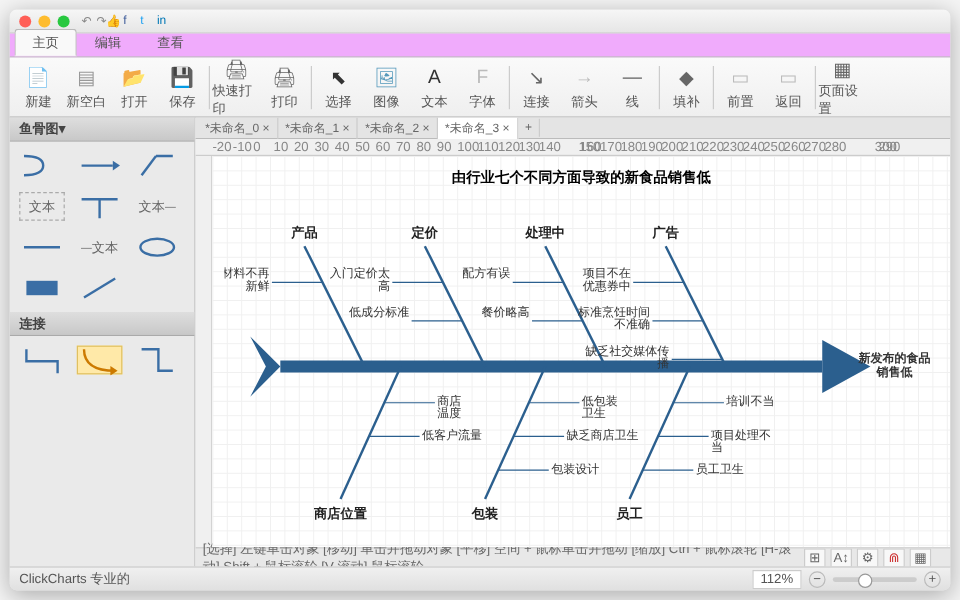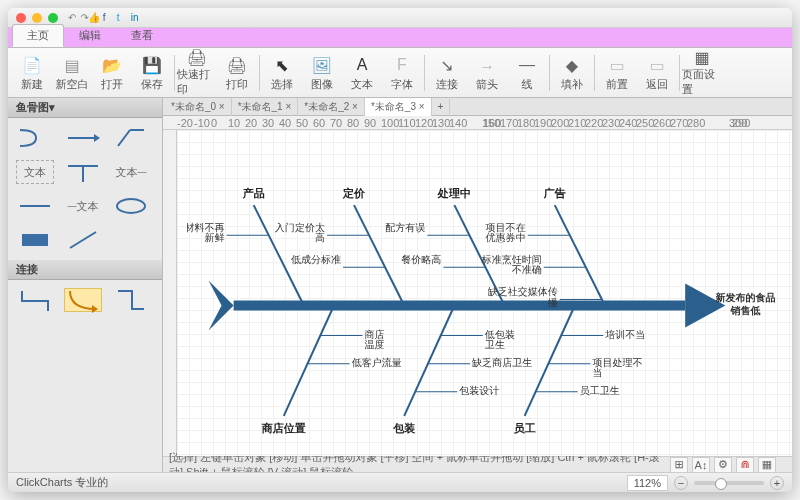--- a/index.html
+++ b/index.html
@@ -272,20 +272,21 @@
           <span style="left: 473px;">250</span>
           <span style="left: 490px;">260</span>
           <span style="left: 507px;">270</span>
           <span style="left: 524px;">280</span>
           <span style="left: 569px;">290</span>
           <span style="left: 566px;">300</span>
         </div>
       <div class="canvas-wrap">
         <div class="ruler-v"></div>
         <div class="canvas">
+          <div class="chart-title">由行业七个不同方面导致的新食品销售低</div>
           <div class="fishbone">
             <svg id="fbsvg" viewBox="0 0 560 280">
                 <line x1="30" y1="140" x2="480" y2="140" stroke="#2b5f8e" stroke-width="10"></line>
                 <path d="M30,140 L5,115 L18,140 L5,165 Z" fill="#2b5f8e"></path>
                 <polygon points="480,118 520,140 480,162" fill="#2b5f8e"></polygon>
                 <text x="540" y="136" class="fb-label" font-weight="bold" text-anchor="middle">新发布的食品</text>
                 <text x="540" y="148" class="fb-label" font-weight="bold" text-anchor="middle">销售低</text>
                 <line x1="100" y1="140" x2="50" y2="40" stroke="#2b5f8e" stroke-width="2"></line>
                 <text x="50" y="32" class="fb-cat" text-anchor="middle">产品</text>
                 <line x1="65" y1="70" x2="23" y2="70" stroke="#2b5f8e" stroke-width="1"></line>

